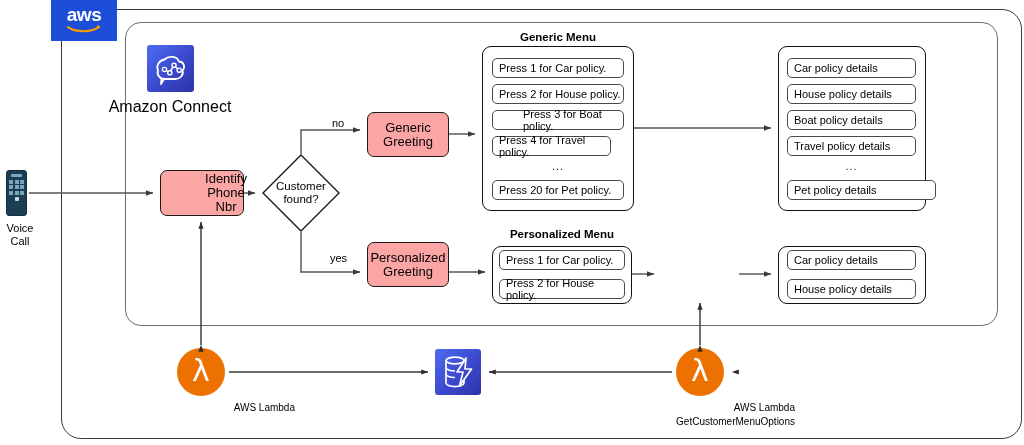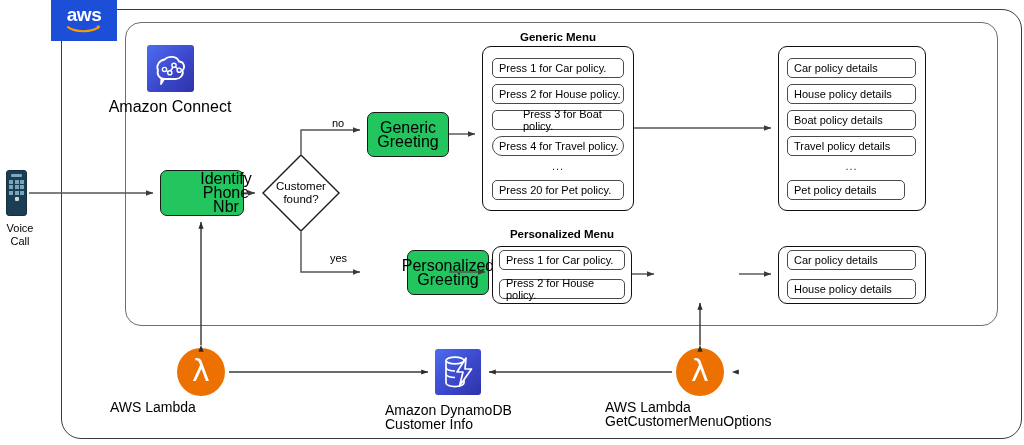--- a/index.html
+++ b/index.html
@@ -40,32 +40,32 @@
           display:flex;align-items:center;justify-content:center;}
   .lambda span{color:#fff;font-size:30px;line-height:30px;font-family:"DejaVu Sans",sans-serif;
                margin-top:-3px;}
   .lambda-l{left:177px;top:348px;}
   .lambda-r{left:676px;top:348px;}
 
   .ddb-icon{position:absolute;left:435px;top:349px;width:46px;height:46px;border-radius:3px;
             background:linear-gradient(135deg,#4D6CF0 0%,#3B48CC 55%,#2E33A8 100%);
             display:flex;align-items:center;justify-content:center;}
 
-  .svc-label{position:absolute;text-align:left;font-size:14px;line-height:13.5px;}
+  .svc-label{position:absolute;text-align:right;font-size:10px;line-height:13.5px;}
   .lbl-lambda-l{left:110px;top:401px;width:185px;}
   .lbl-ddb{left:385px;top:404px;width:150px;}
   .lbl-lambda-r{left:605px;top:401px;width:190px;}
 
   
   .node{position:absolute;box-sizing:border-box;border:1.4px solid #1a1a1a;border-radius:7px;
-        background:#22c55e;display:flex;align-items:center;justify-content:center;text-align:center;
-        font-size:16px;line-height:14px;}
+        background:#fca5a5;display:flex;align-items:center;justify-content:center;text-align:center;
+        font-size:13px;line-height:14px;}
   .n-identify{left:160px;top:170px;width:84px;height:46px;padding-left:48px;}
   .n-generic-greet{left:367px;top:112px;width:82px;height:45px;}
-  .n-pers-greet{left:367px;top:250px;width:82px;height:45px;margin-left:40px;}
+  .n-pers-greet{left:367px;top:242px;width:82px;height:45px;}
   .n-fulfil{left:661px;top:250px;width:78px;height:48px;}
 
   .diamond{position:absolute;left:262px;top:154px;width:78px;height:78px;}
 
   
   .panel{position:absolute;box-sizing:border-box;border:1.3px solid #111;border-radius:9px;background:#fff;}
   .p-generic{left:482px;top:46px;width:152px;height:165px;}
   .p-generic-out{left:778px;top:46px;width:148px;height:165px;}
   .p-pers{left:492px;top:246px;width:140px;height:58px;}
   .p-pers-out{left:778px;top:246px;width:148px;height:58px;}
@@ -162,31 +162,31 @@
 
 
   <div class="edge-label" style="left:332px;top:117px;">no</div>
   <div class="edge-label" style="left:330px;top:252px;">yes</div>
 
   <div class="panel-title t-generic">Generic Menu</div>
   <div class="panel p-generic"></div>
   <div class="item" style="left:492px;top:58px;width:132px;">Press 1 for Car policy.</div>
   <div class="item" style="left:492px;top:84px;width:132px;">Press 2 for House policy.</div>
   <div class="item" style="left:492px;top:110px;width:132px;padding-left:30px;">Press 3 for Boat policy.</div>
-  <div class="item" style="left:492px;top:136px;width:132px;border-radius:10px;">Press 4 for Travel policy.</div>
+  <div class="item" style="left:492px;top:136px;width:119px;">Press 4 for Travel policy.</div>
   <div class="ellipsis" style="left:492px;top:160px;width:132px;">...</div>
   <div class="item" style="left:492px;top:180px;width:132px;">Press 20 for Pet policy.</div>
 
   <div class="panel p-generic-out"></div>
   <div class="item" style="left:787px;top:58px;width:129px;">Car policy details</div>
   <div class="item" style="left:787px;top:84px;width:129px;">House policy details</div>
   <div class="item" style="left:787px;top:110px;width:129px;">Boat policy details</div>
   <div class="item" style="left:787px;top:136px;width:129px;">Travel policy details</div>
   <div class="ellipsis" style="left:787px;top:160px;width:129px;">...</div>
-  <div class="item" style="left:787px;top:180px;width:118px;">Pet policy details</div>
+  <div class="item" style="left:787px;top:180px;width:149px;">Pet policy details</div>
 
   <div class="panel-title t-pers">Personalized Menu</div>
   <div class="panel p-pers"></div>
   <div class="item" style="left:499px;top:250px;width:126px;">Press 1 for Car policy.</div>
   <div class="item" style="left:499px;top:279px;width:126px;">Press 2 for House policy.</div>
 
   <div class="panel p-pers-out"></div>
   <div class="item" style="left:787px;top:250px;width:129px;">Car policy details</div>
   <div class="item" style="left:787px;top:279px;width:129px;">House policy details</div>
 
@@ -198,24 +198,20 @@
   </div>
 
   <div class="ddb-icon">
     <svg width="34" height="34" viewBox="0 0 34 34">
       <ellipse cx="14" cy="5.5" rx="9" ry="3.4" fill="none" stroke="#fff" stroke-width="1.7"></ellipse>
       <path d="M5 5.5 V28 C5 30, 9 31.6, 14 31.6 C19 31.6, 23 30, 23 28 V5.5" fill="none" stroke="#fff" stroke-width="1.7"></path>
       <path d="M5 12.5 C5 14.4, 9 16, 14 16" fill="none" stroke="#fff" stroke-width="1.5"></path>
       <path d="M5 19 C5 20.9, 9 22.5, 14 22.5" fill="none" stroke="#fff" stroke-width="1.5"></path>
       <path d="M25 3 L16 17 L22 17 L18.5 31 L30.5 14 L24 14 Z" fill="#3B48CC" stroke="#fff" stroke-width="1.7" stroke-linejoin="round"></path>
     </svg>
-  </div>
-  <div class="svc-label lbl-ddb">
-    <div>Amazon DynamoDB</div>
-    <div>Customer Info</div>
   </div>
 
   <div class="lambda lambda-r">
     <span>λ</span>
   </div>
   <div class="svc-label lbl-lambda-r">
     <div>AWS Lambda</div>
     <div>GetCustomerMenuOptions</div>
   </div>
 

